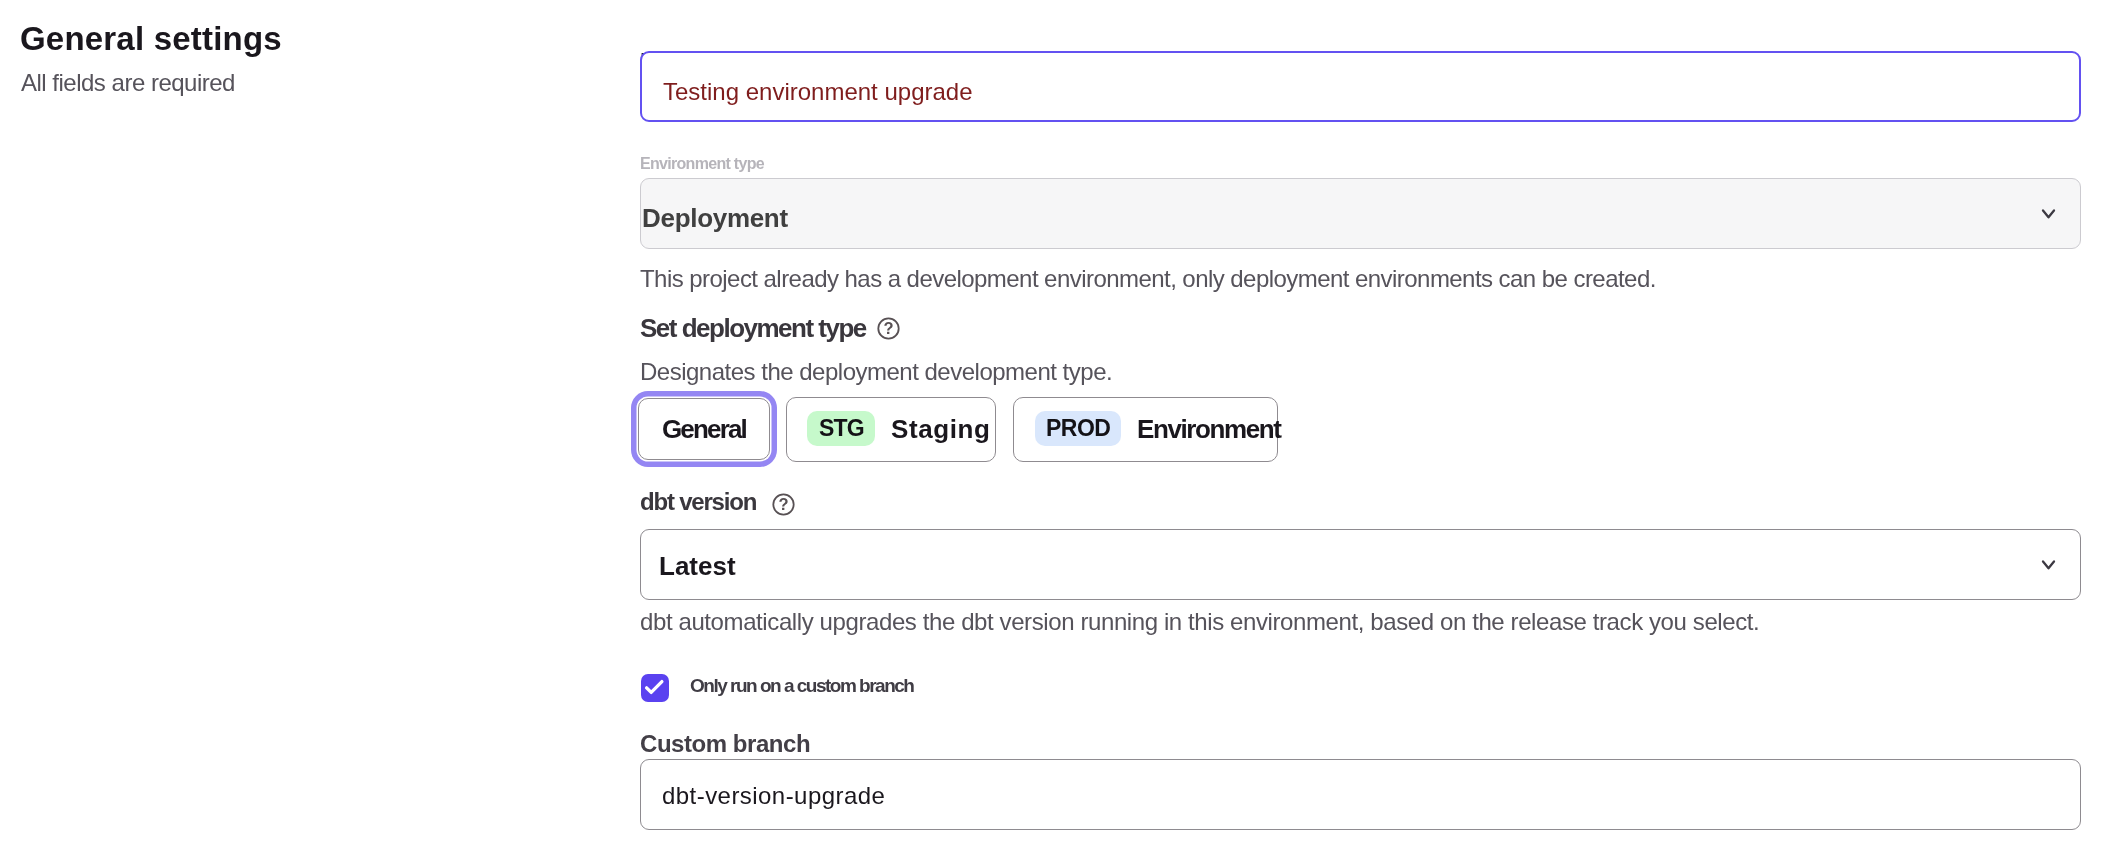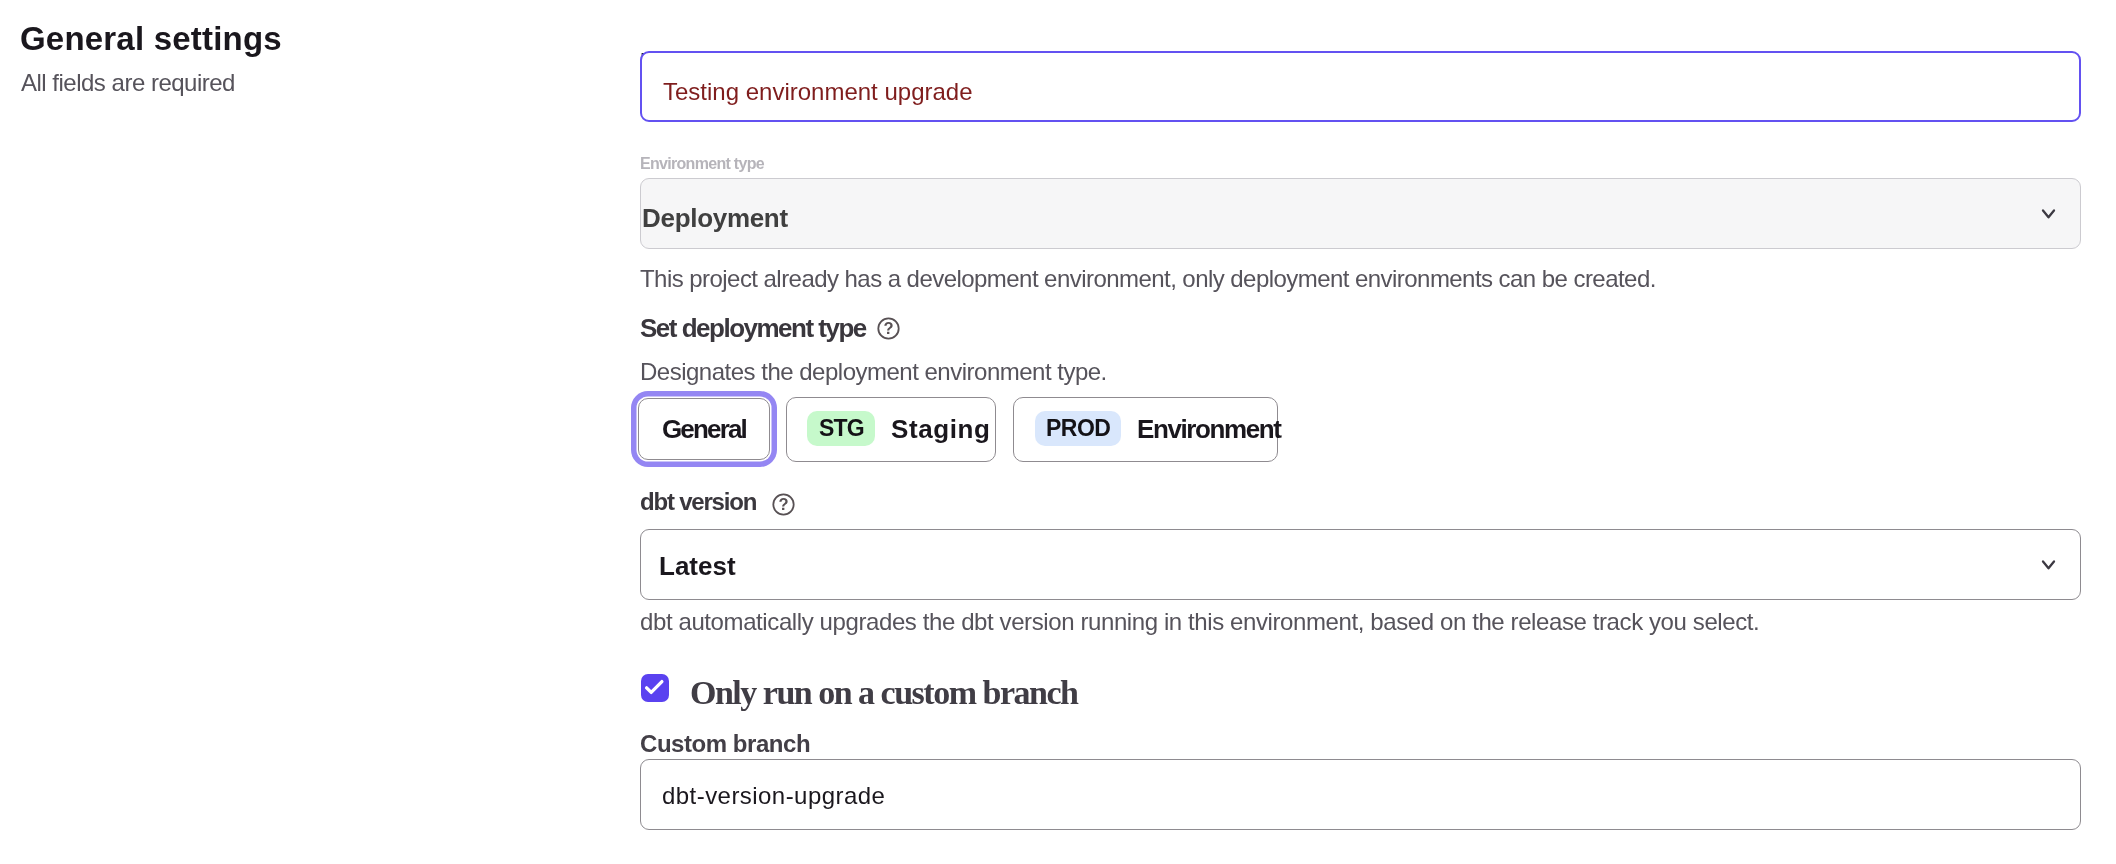--- a/index.html
+++ b/index.html
@@ -23,21 +23,21 @@
 <svg class="abs" style="left:2040px; top:206px;" width="17" height="15" viewBox="0 0 17 15">
     <path d="M3 4.5 L8.5 11.3 L14 4.5" fill="none" stroke="#3c3942" stroke-width="2.3" stroke-linecap="round" stroke-linejoin="round"></path>
   </svg>
 <div class="abs" style="left:640px; top:266.5px; font-size:24px; color:#56535b; letter-spacing:-0.55px;">This project already has a development environment, only deployment environments can be created.</div>
 
 <div class="abs" style="left:640px; top:315px; font-size:26px; font-weight:700; color:#3a373d; letter-spacing:-1.5px;">Set deployment type</div>
 <svg class="abs" style="left:877px; top:317px;" width="23" height="23" viewBox="0 0 23 23">
     <circle cx="11.5" cy="11.5" r="10.2" fill="none" stroke="#585154" stroke-width="1.8"></circle>
     <text x="11.5" y="17.2" text-anchor="middle" font-size="16.5" font-weight="700" fill="#585154" font-family="Liberation Sans, sans-serif">?</text>
   </svg>
-<div class="abs" style="left:640px; top:359.5px; font-size:24px; color:#56535b; letter-spacing:-0.5px;">Designates the deployment environment type.</div>
+<div class="abs" style="left:640px; top:359.5px; font-size:24px; color:#56535b; letter-spacing:-0.5px;">Designates the deployment development type.</div>
 
 <div class="abs" style="left:638px; top:397.5px; width:132px; height:62.5px; background:#fff; border:1.5px solid #8f8b90; border-radius:10px; box-shadow:0 0 0 1.5px #ffffff, 0 0 0 7px #9486f3;"></div>
 <div class="abs" style="left:662px; top:416px; font-size:26px; font-weight:700; color:#1a171d; letter-spacing:-1.85px;">General</div>
 
 <div class="abs" style="left:786px; top:397px; width:210px; height:65px; background:#fff; border:1.5px solid #8f8b90; border-radius:10px;"></div>
 <div class="abs" style="left:807px; top:411px; width:68px; height:35px; background:#c6f9cb; border-radius:10px;"></div>
 <div class="abs" style="left:819px; top:417px; font-size:23px; font-weight:700; color:#141216; letter-spacing:-0.8px;">STG</div>
 <div class="abs" style="left:891px; top:416px; font-size:26px; font-weight:700; color:#1a171d; letter-spacing:0.6px;">Staging</div>
 
 <div class="abs" style="left:1013px; top:397px; width:265px; height:65px; background:#fff; border:1.5px solid #8f8b90; border-radius:10px;"></div>
@@ -54,17 +54,17 @@
 <div class="abs" style="left:659px; top:552.5px; font-size:26px; font-weight:700; color:#1a171d;">Latest</div>
 <svg class="abs" style="left:2040px; top:557px;" width="17" height="15" viewBox="0 0 17 15">
     <path d="M3 4.5 L8.5 11.3 L14 4.5" fill="none" stroke="#3c3942" stroke-width="2.3" stroke-linecap="round" stroke-linejoin="round"></path>
   </svg>
 <div class="abs" style="left:640px; top:610px; font-size:24px; color:#56535b; letter-spacing:-0.4px;">dbt automatically upgrades the dbt version running in this environment, based on the release track you select.</div>
 
 <div class="abs" style="left:641px; top:674px; width:28px; height:28px; background:#5a42f0; border-radius:7px;"></div>
 <svg class="abs" style="left:641px; top:674px;" width="28" height="28" viewBox="0 0 28 28">
     <path d="M5.6 13.8 L10.2 18.4 L20.9 7.6" fill="none" stroke="#ffffff" stroke-width="3.3" stroke-linecap="round" stroke-linejoin="round"></path>
   </svg>
-<div class="abs" style="left:690px; top:676px; font-size:34px; font-weight:700; color:#403d45; letter-spacing:-1.5px;font-family:Liberation Serif, serif;">Only run on a custom branch</div>
+<div class="abs" style="left:690px; top:676px; font-size:19px; font-weight:700; color:#403d45; letter-spacing:-1.5px;">Only run on a custom branch</div>
 
 <div class="abs" style="left:640px; top:732px; font-size:24px; font-weight:700; color:#433f47; letter-spacing:-0.45px;">Custom branch</div>
 <div class="abs" style="left:640px; top:759px; width:1441px; height:71px; background:#fff; border:1.5px solid #8e8b90; border-radius:9px;"></div>
 <div class="abs" style="left:662px; top:783.5px; font-size:24px; color:#1a171d; letter-spacing:0.45px;">dbt-version-upgrade</div>
 
 </body></html>

